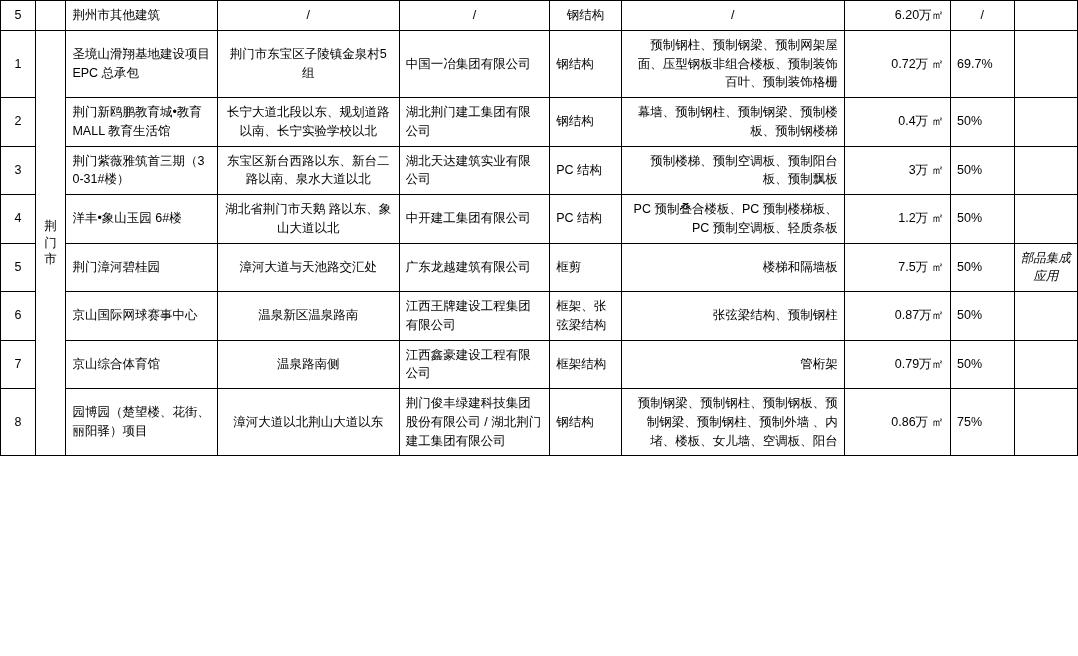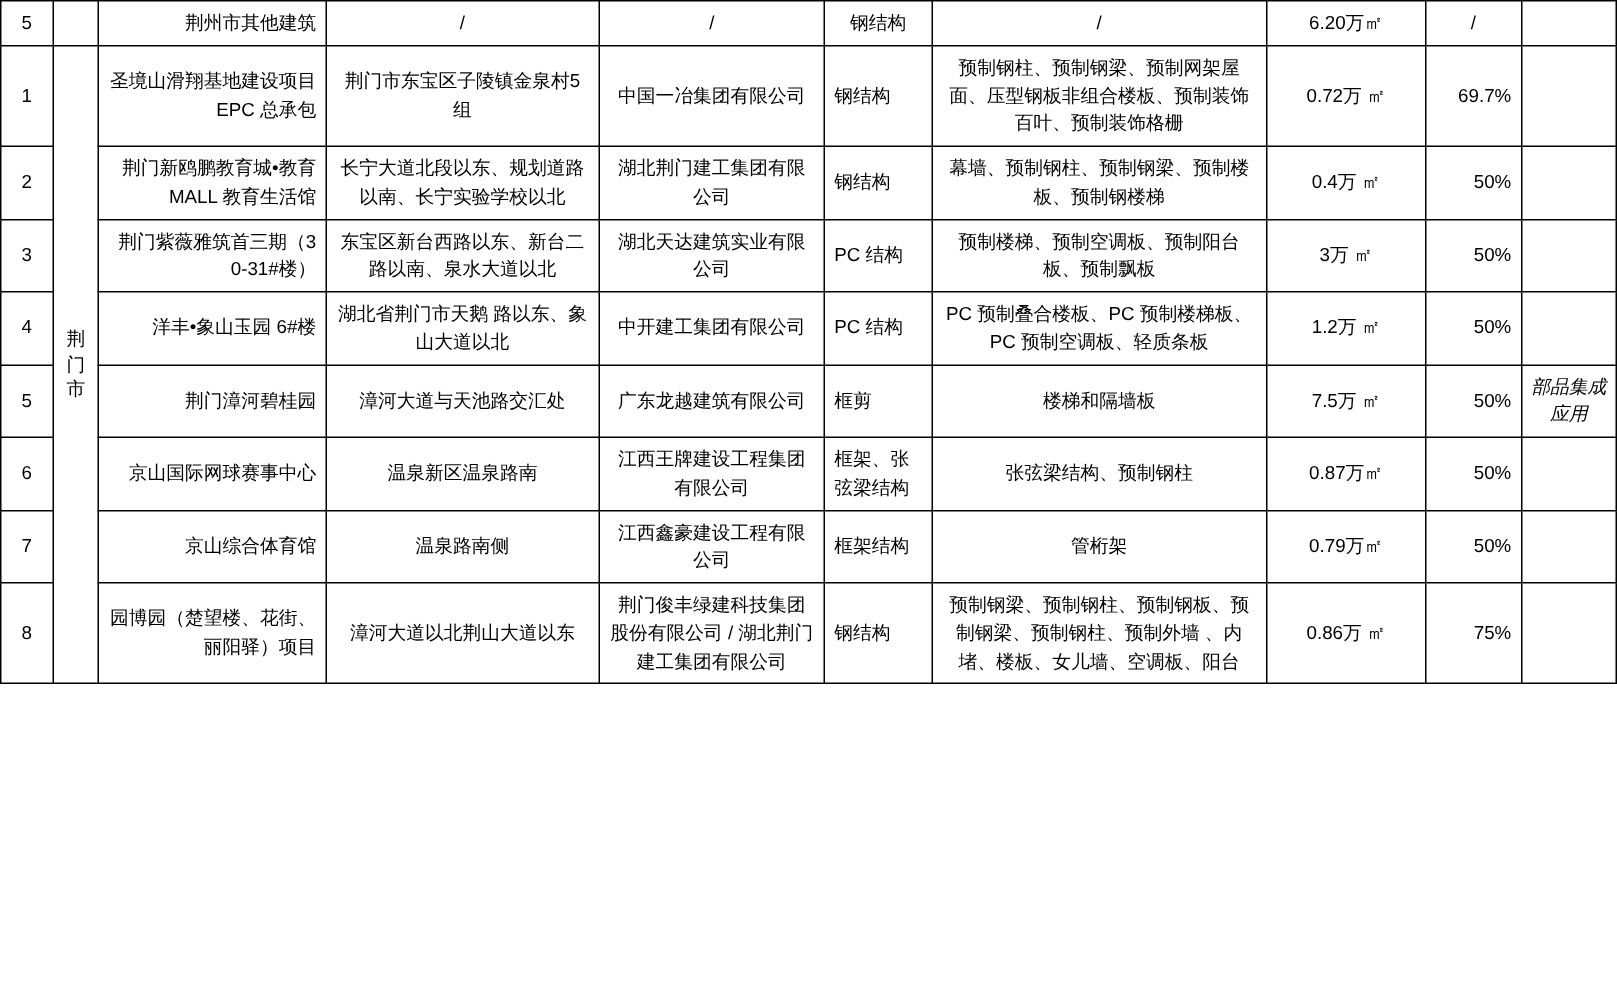--- a/index.html
+++ b/index.html
@@ -26,44 +26,44 @@
   }
   table.proj td {
     border: 1px solid #000000;
     padding: 5px 6px;
     vertical-align: middle;
     line-height: 1.5;
     word-break: break-all;
   }
   .c-no       { width: 34px;  text-align: center; }
   .c-region   { width: 30px;  text-align: center; }
-  .c-name     { width: 148px; text-align: right; }
+  .c-name     { width: 148px; text-align: left; }
   .c-addr     { width: 178px; text-align: center; }
-  .c-company  { width: 147px; text-align: center; }
+  .c-company  { width: 147px; text-align: left; }
   .c-struct   { width: 70px;  text-align: left; }
-  .c-parts    { width: 218px; text-align: center; }
+  .c-parts    { width: 218px; text-align: right; }
   .c-area     { width: 104px; text-align: center; }
-  .c-ratio    { width: 62px;  text-align: right; }
+  .c-ratio    { width: 62px;  text-align: left; }
   .c-remark   { width: 62px;  text-align: center; font-style: italic; }
 
   .center { text-align: center; }
   .slash  { text-align: center; }
 
   .region-cell {
     text-align: center;
     letter-spacing: 0;
     padding: 0 4px;
     font-size: 12.5px;
   }
   .region-cell .v {
     display: block;
     line-height: 1.35;
   }
   .struct-mid { text-align: left; }
-  .unit { white-space: nowrap; }
+  .unit { white-space: nowrap; text-align: right; }
 </style>
 </head>
 <body>
 
 <div class="sheet">
   <table class="proj">
     <colgroup>
       <col class="c-no">
       <col class="c-region">
       <col class="c-name">

